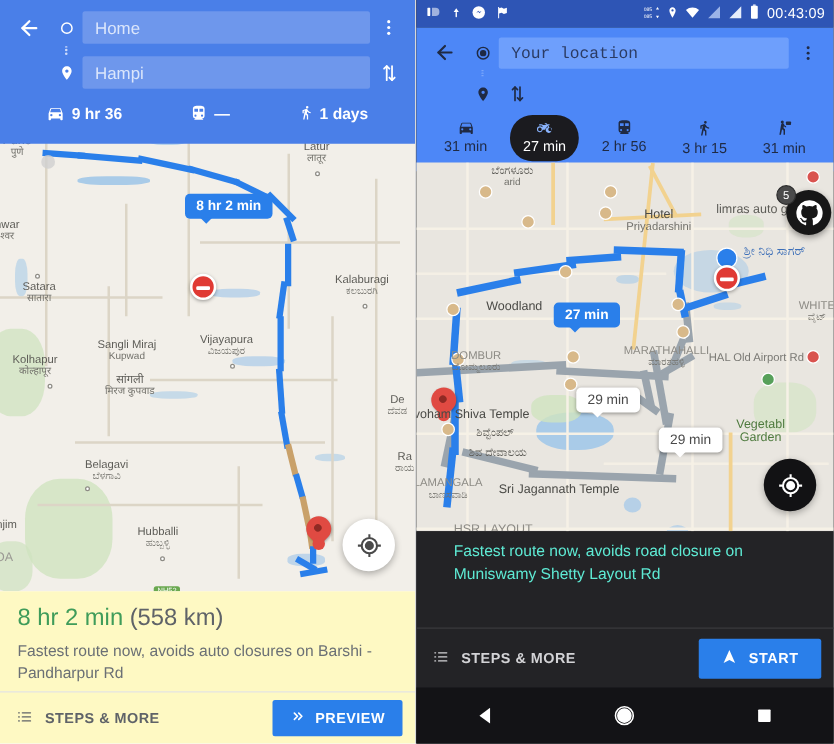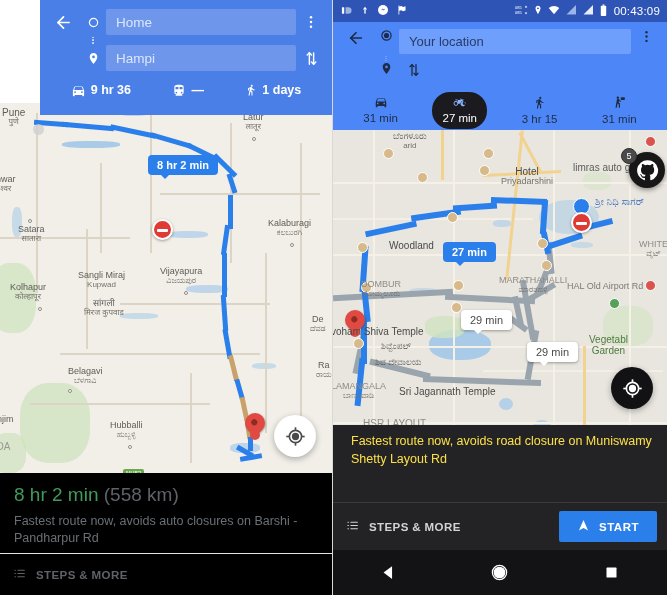--- a/index.html
+++ b/index.html
@@ -6,45 +6,45 @@
   html, body {
     width: 667px; height: 595px;
     background: #ffffff;
     font-family: "Liberation Sans", sans-serif;
     overflow: hidden;
   }
   .screens { display: flex; width: 667px; height: 595px; }
 
   
   .left { width: 333px; height: 595px; position: relative; background: #fff; overflow: hidden;
-          border-right: 1px solid #d8d8d8; padding-left: 40px; }
+          border-right: 1px solid #d8d8d8; }
 
   .l-header { background: #4a7fe8; padding: 8px 6px 6px 6px; position: relative; z-index: 5; }
   .l-row { display: flex; align-items: center; height: 28px; }
   .l-back { width: 34px; display: flex; align-items: center; justify-content: center; color: #fff; }
   .l-dot { width: 26px; display: flex; align-items: center; justify-content: center; color: #fff; }
   .l-field { flex: 1; background: #6e97ec; border-radius: 2px; height: 26px; display: flex;
              align-items: center; padding: 0 10px; color: #dbe6fb; font-size: 13.5px; }
   .l-endicon { width: 30px; display: flex; align-items: center; justify-content: center; color: #fff; }
   .l-vdots { display: flex; flex-direction: column; align-items: center; justify-content: center;
              height: 8px; }
   .l-vdots i { width: 2px; height: 2px; background: #cfdcfa; border-radius: 50%; display:block; margin: 0.5px 0;}
   .l-spacer-34 { width: 34px; }
 
   .l-modes { display: flex; align-items: center; justify-content: space-around;
              padding: 7px 4px 8px 4px; }
-  .l-mode { display: flex; align-items: center; gap: 5px; color: #fff; font-size: 12.5px;
+  .l-mode { display: flex; align-items: flex-end; gap: 5px; color: #fff; font-size: 12.5px;
             font-weight: bold; padding: 3px 6px; border-radius: 14px; white-space: nowrap; }
   .l-mode.sel { background: #ffffff; color: #4a7fe8; padding: 4px 13px; }
   .l-mode svg { display: block; }
 
   .l-map { position: absolute; top: 103px; left: 0; right: 0; bottom: 122px;
            background: #f2efe9; overflow: hidden; }
 
-  .l-bottom { position: absolute; left: 0; right: 0; bottom: 0; height: 122px; background: #000000; }
+  .l-bottom { position: absolute; left: 0; right: 0; bottom: 0; height: 122px; background: #fef9c3; }
   .l-eta { padding: 11px 14px 0 14px; }
   .l-eta-main { font-size: 19px; color: #3f9c5a; font-weight: normal; }
   .l-eta-main .dist { color: #5f6368; }
   .l-desc { padding: 7px 14px 0 14px; font-size: 12.5px; color: #6b7075; line-height: 1.35; }
   .l-actions { position: absolute; bottom: 0; left: 0; right: 0; height: 42px;
                border-top: 1px solid #e4e4e4; display: flex; align-items: center;
                justify-content: space-between; padding: 0 10px 0 12px; }
   .l-steps { display: flex; align-items: center; gap: 9px; color: #5f6368;
              font-size: 11.5px; font-weight: bold; letter-spacing: .4px; }
   .l-preview { background: #2a7fea; color: #fff; font-size: 11.5px; font-weight: bold;
@@ -54,21 +54,21 @@
   
   .right { width: 334px; height: 595px; position: relative; background: #1c1c1e; overflow: hidden; }
 
   .r-status { height: 22px; background: #2e55b5; display: flex; align-items: center;
               padding: 0 7px; color: #ffffff; font-size: 11px; }
   .r-status-left { display: flex; align-items: center; gap: 7px; }
   .r-status-right { margin-left: auto; display: flex; align-items: center; gap: 4px; }
   .r-clock { font-size: 11.5px; letter-spacing: .2px; margin-left: 2px; }
 
   .r-header { background: #4d87f7; padding: 7px 6px 4px 6px; }
-  .r-row { display: flex; align-items: flex-start; height: 26px; }
+  .r-row { display: flex; align-items: center; height: 26px; font-family: Liberation Mono, monospace; }
   .r-back { width: 34px; display: flex; align-items: center; justify-content: center; color: #1f2a44; }
   .r-dot { width: 26px; display: flex; align-items: center; justify-content: center; color: #1f2a44; }
   .r-field { flex: 1; background: #6e9ffc; border-radius: 2px; height: 25px; display: flex;
              align-items: center; padding: 0 10px; color: #2b3b63; font-size: 13px; }
   .r-endicon { width: 30px; display: flex; align-items: center; justify-content: center; color: #1f2a44; }
   .r-vdots { display: flex; flex-direction: column; align-items: center; height: 7px; }
   .r-vdots i { width: 2px; height: 2px; background: #7aa6fb; border-radius: 50%; display: block; margin: .5px 0; }
 
   .r-modes { display: flex; align-items: stretch; justify-content: space-around; padding: 4px 2px 4px 2px; }
   .r-mode { display: flex; flex-direction: column; align-items: center; gap: 3px;
@@ -77,21 +77,21 @@
   .r-mode.sel svg { fill: #8ab4ff; }
   .r-mode svg { display: block; fill: #1f2a44; }
 
   .r-map { position: absolute; top: 130px; left: 0; right: 0; bottom: 170px;
            background: #e9e6e0; overflow: hidden; }
 
   .r-bottom { position: absolute; left: 0; right: 0; bottom: 0; height: 170px; background: #232326; }
   .r-eta { padding: 12px 14px 0 14px; }
   .r-eta-main { font-size: 17.5px; color: #5bb56f; }
   .r-eta-main .dist { color: #e7e7e8; }
-  .r-desc { padding: 8px 14px 0 18px; font-size: 12.5px; color: #fde047; line-height: 1.4; }
+  .r-desc { padding: 8px 14px 0 30px; font-size: 12.5px; color: #5eead4; line-height: 1.4; }
   .r-actions { position: absolute; bottom: 45px; left: 0; right: 0; height: 48px;
                border-top: 1px solid #3a3a3d; display: flex; align-items: center;
                justify-content: space-between; padding: 0 10px 0 12px; }
   .r-steps { display: flex; align-items: center; gap: 9px; color: #d3d3d6;
              font-size: 11.5px; font-weight: bold; letter-spacing: .4px; }
   .r-start { background: #2a7fea; color: #fff; font-size: 11.5px; font-weight: bold;
              letter-spacing: .5px; padding: 8px 18px; border: none; border-radius: 2px;
              display: flex; align-items: center; gap: 9px; cursor: pointer; }
   .r-navbar { position: absolute; bottom: 0; left: 0; right: 0; height: 45px; background: #131316;
               display: flex; align-items: center; justify-content: space-around; }
@@ -349,20 +349,29 @@
                 <line x1="9" y1="6" x2="21" y2="6"></line>
                 <line x1="9" y1="12" x2="21" y2="12"></line>
                 <line x1="9" y1="18" x2="21" y2="18"></line>
                 <line x1="3.5" y1="6" x2="4.5" y2="6"></line>
                 <line x1="3.5" y1="12" x2="4.5" y2="12"></line>
                 <line x1="3.5" y1="18" x2="4.5" y2="18"></line>
               </svg>
           </span>
           <span>STEPS &amp; MORE</span>
         </div>
+        <button class="l-preview">
+          <span>
+            <svg width="13" height="12" viewBox="0 0 24 24" fill="none" stroke="#fff" stroke-width="2.6" stroke-linecap="round" stroke-linejoin="round">
+                <polyline points="6 17 11 12 6 7"></polyline>
+                <polyline points="13 17 18 12 13 7"></polyline>
+              </svg>
+          </span>
+          <span>PREVIEW</span>
+        </button>
       </div>
     </div>
   </div>
 
   <div class="right">
 
     <div class="r-status">
       <div class="r-status-left">
         <span>
           <svg width="13" height="11" viewBox="0 0 24 24" fill="#fff">
@@ -483,20 +492,26 @@
           <svg width="16" height="14" viewBox="0 0 24 24">
               <path d="M18.9 6.5A1.5 1.5 0 0 0 17.5 5.5h-11A1.5 1.5 0 0 0 5.1 6.5L3 12.5V20a1 1 0 0 0 1 1h1a1 1 0 0 0 1-1v-1h12v1a1 1 0 0 0 1 1h1a1 1 0 0 0 1-1v-7.5zM6.5 16a1.5 1.5 0 1 1 0-3 1.5 1.5 0 0 1 0 3zm11 0a1.5 1.5 0 1 1 0-3 1.5 1.5 0 0 1 0 3zM5 11l1.5-4.5h11L19 11z"></path>
             </svg>
           <span>31 min</span>
         </div>
         <div class="r-mode sel">
           <svg width="18" height="14" viewBox="0 0 24 24">
               <path d="M19 12c-.3 0-.6 0-.9.1L16.5 9h1.8V7.5h-3.4l-.7-1.2h-2.5v1.3h1.7l.6 1.1H9.4c-.6-.6-1.4-1-2.4-1H4v1.5h3c.9 0 1.6.7 1.6 1.6v.1l-.4.6A3.9 3.9 0 0 0 5 10.4a4 4 0 1 0 3.9 4.7h2.8l3.7-5 .8 1.4A4 4 0 1 0 19 12zM5 17.1a2.5 2.5 0 1 1 0-5 2.5 2.5 0 0 1 0 5zm14 0a2.5 2.5 0 1 1 0-5 2.5 2.5 0 0 1 0 5z"></path>
             </svg>
           <span>27 min</span>
+        </div>
+        <div class="r-mode">
+          <svg width="15" height="14" viewBox="0 0 24 24">
+              <path d="M12 2C7.6 2 4 2.5 4 6v9.5A3.5 3.5 0 0 0 7.5 19L6 20.5v.5h12v-.5L16.5 19a3.5 3.5 0 0 0 3.5-3.5V6c0-3.5-3.6-4-8-4zM7.5 17a1.5 1.5 0 1 1 0-3 1.5 1.5 0 0 1 0 3zm3.5-7H6V6h5zm2 0V6h5v4zm3.5 7a1.5 1.5 0 1 1 0-3 1.5 1.5 0 0 1 0 3z"></path>
+            </svg>
+          <span>2 hr 56</span>
         </div>
         <div class="r-mode">
           <svg width="13" height="15" viewBox="0 0 24 24">
               <path d="M13.5 5.5a2 2 0 1 0 0-4 2 2 0 0 0 0 4zM9.8 8.9L7 23h2.1l1.8-8 2.1 2v6h2v-7.5l-2.1-2 .6-3A7.3 7.3 0 0 0 19 13v-2c-1.8 0-3.3-1-4.1-2.4l-1-1.6c-.4-.6-1-1-1.7-1-.3 0-.5 0-.8.2L6 8.3V13h2V9.6z"></path>
             </svg>
           <span>3 hr 15</span>
         </div>
         <div class="r-mode">
           <svg width="14" height="15" viewBox="0 0 24 24">
               <circle cx="10" cy="3.6" r="2.1"></circle>

